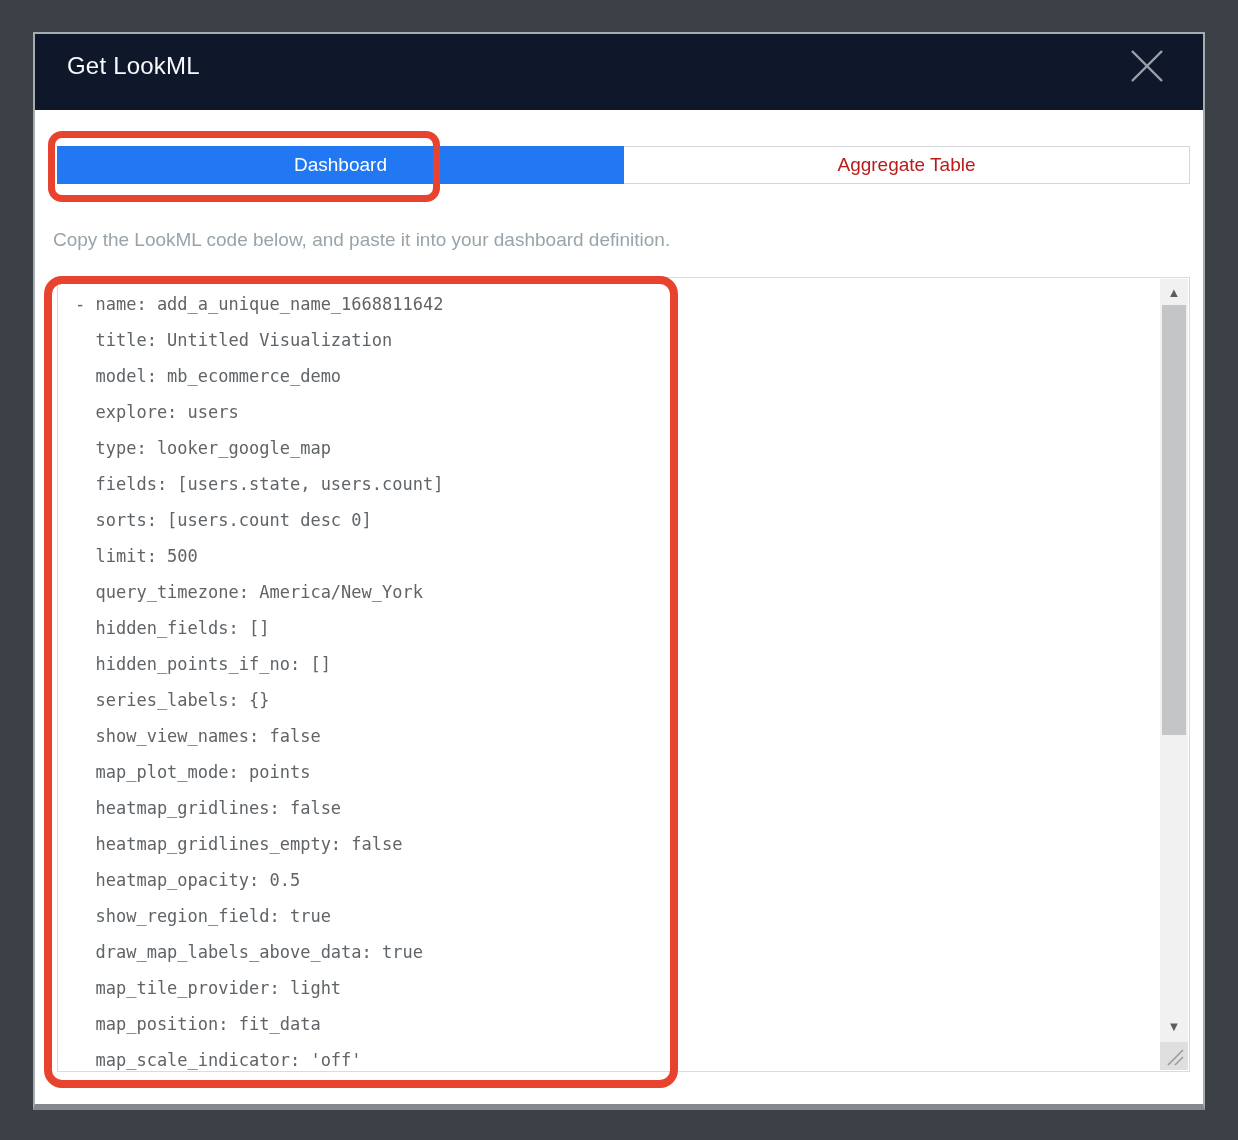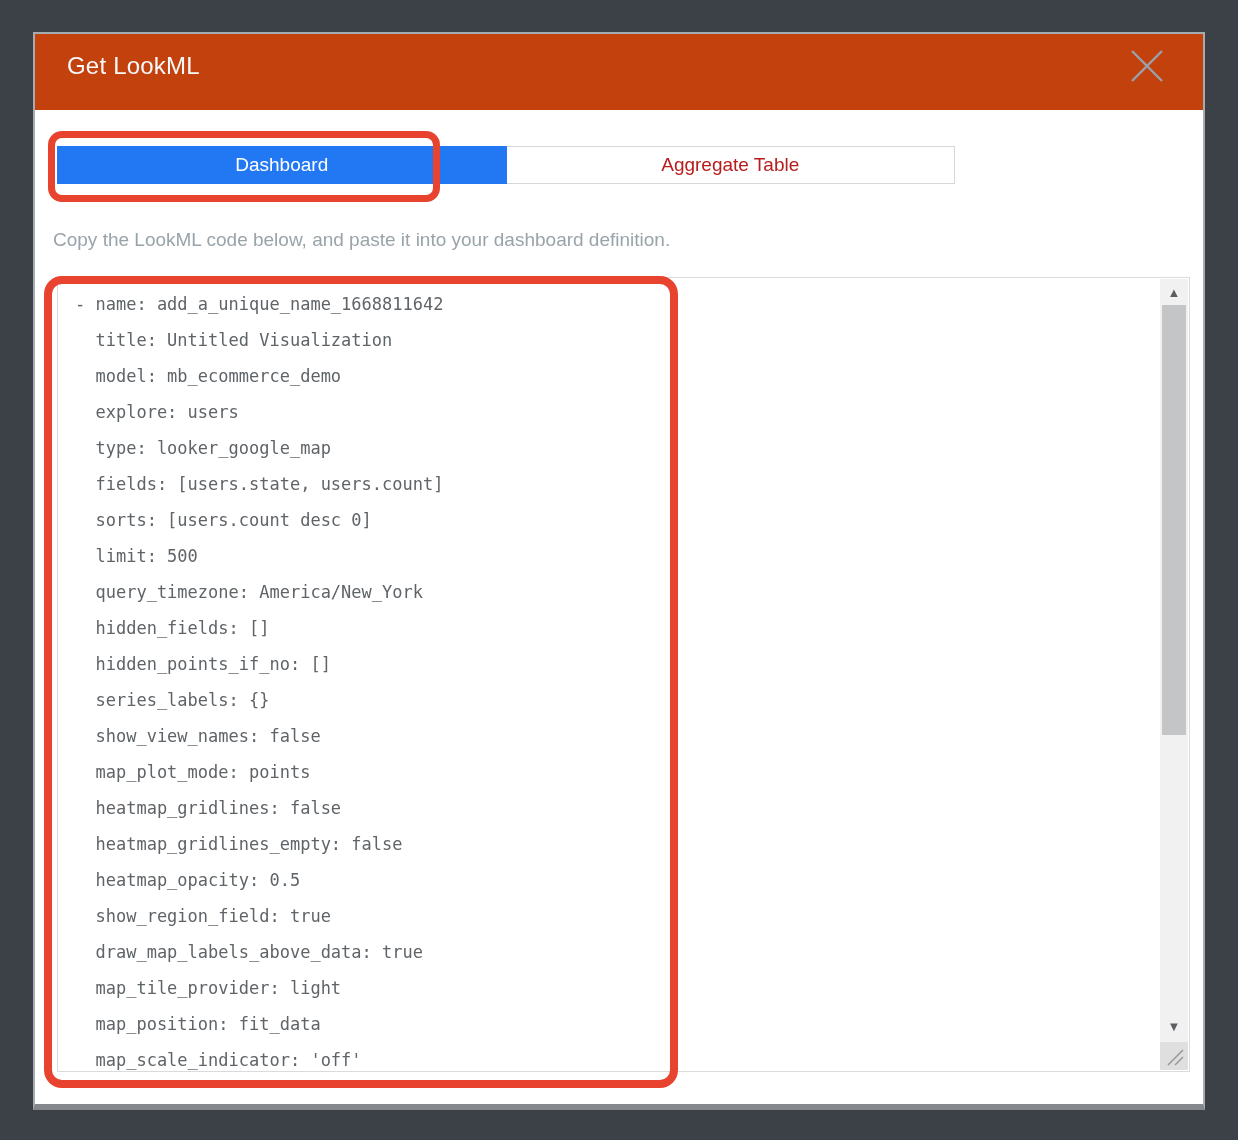--- a/index.html
+++ b/index.html
@@ -16,41 +16,41 @@
     position: absolute;
     left: 33px; top: 32px;
     width: 1172px; height: 1078px;
     background: #ffffff;
     border: 2px solid #a6abb0;
     border-bottom: 6px solid #85888c;
   }
 
   .modal-header {
     position: absolute; top: 0; left: 0; right: 0; height: 76px;
-    background: #c2410c;
+    background: #0f172a;
     display: flex; align-items: center;
     padding: 0 36px 12px 32px;
   }
   .modal-title {
     color: #f8f9fa;
     font-size: 24px;
     font-weight: 400;
     letter-spacing: 0.2px;
     flex: 1;
   }
   .close-button {
     width: 40px; height: 40px;
     display: flex; align-items: center; justify-content: center;
     cursor: pointer;
     background: transparent; border: none;
   }
 
   .tabs {
     position: absolute; top: 112px; left: 22px;
-    width: 898px; height: 38px;
+    width: 1133px; height: 38px;
     display: flex;
   }
   .tab {
     flex: 1;
     display: flex; align-items: center; justify-content: center;
     font-size: 19px;
     color: #b91c1c;
     background: #ffffff;
     border: 1px solid #d5d7d9;
     cursor: pointer;

